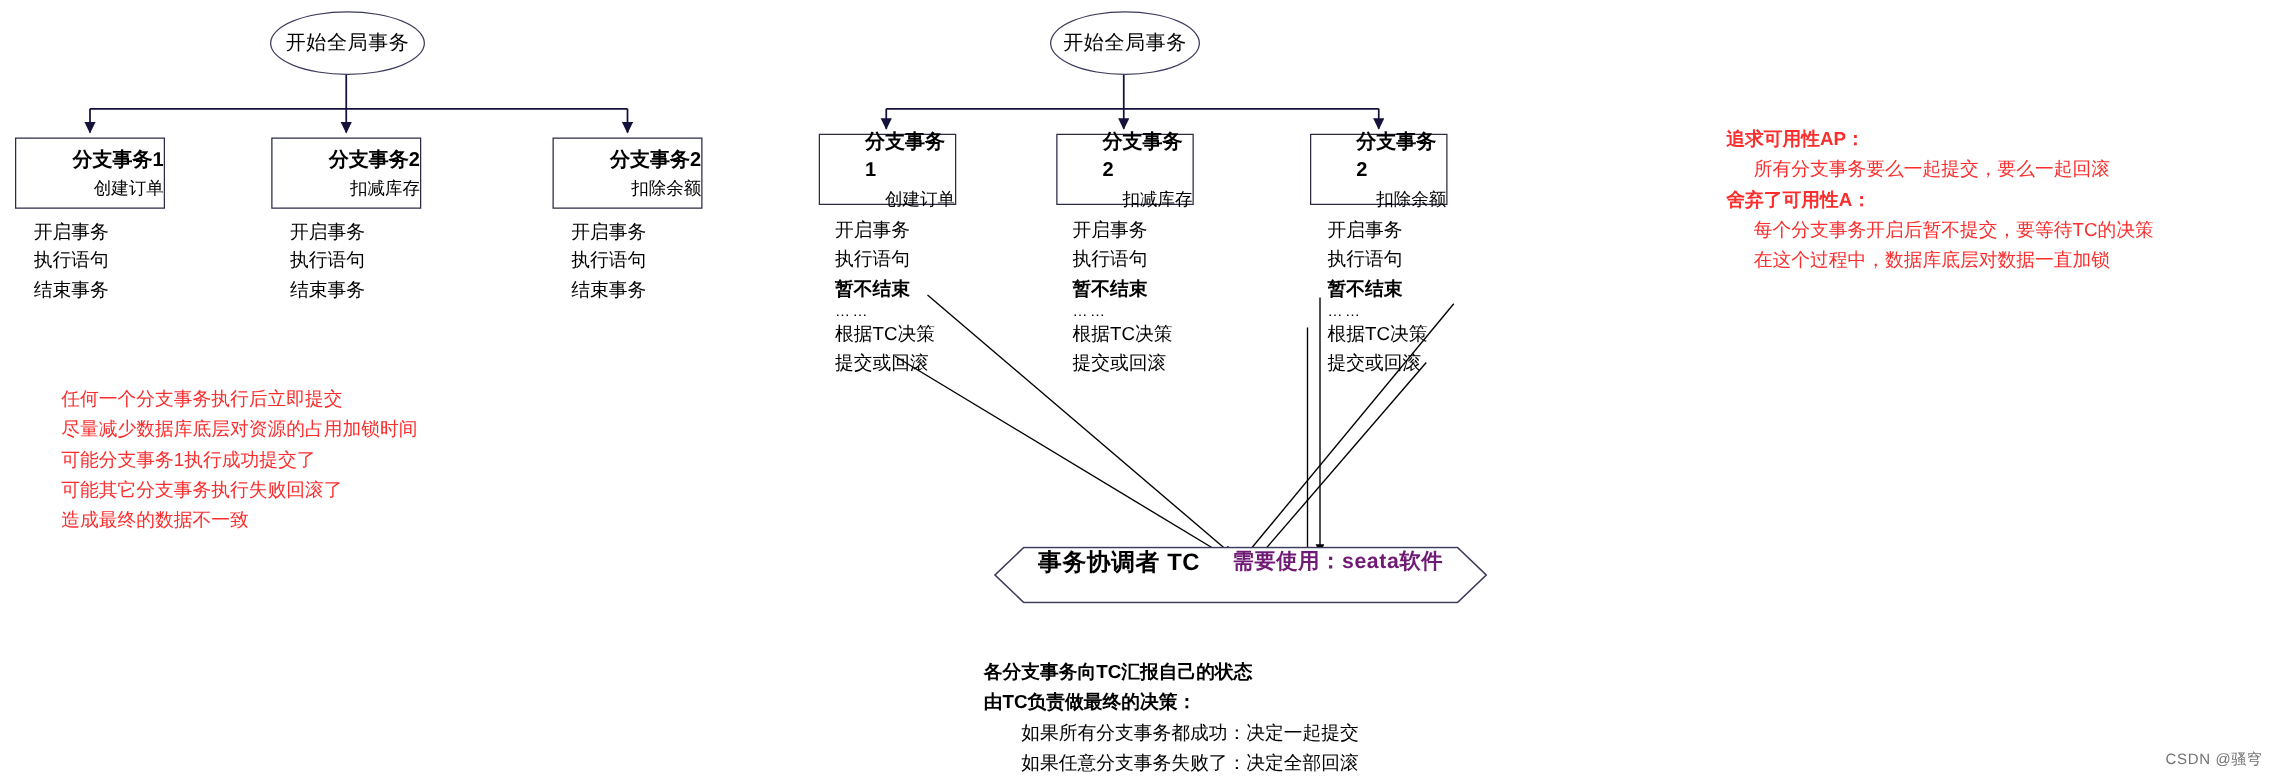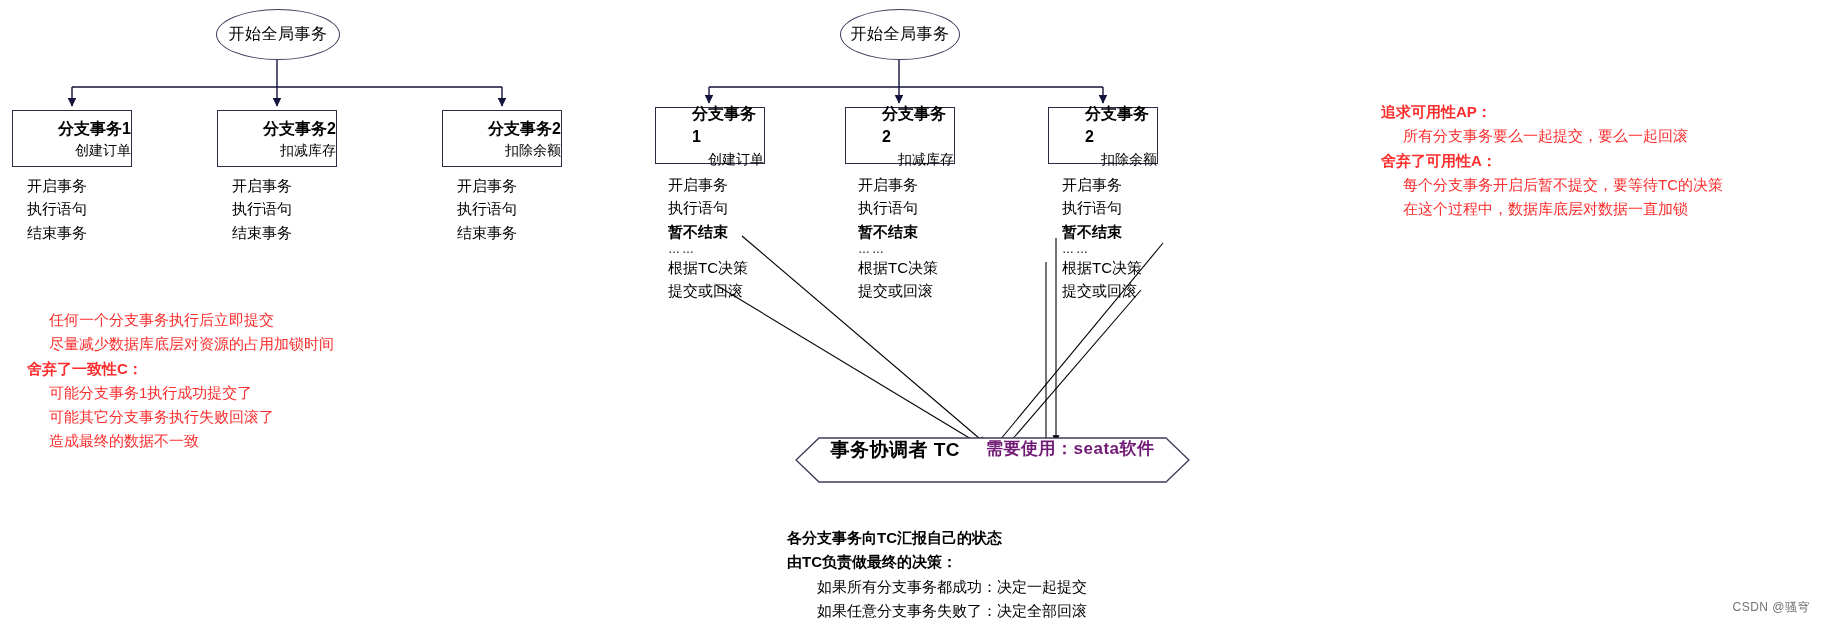--- a/index.html
+++ b/index.html
@@ -138,21 +138,20 @@
   </div>
   <div class="node steps" style="left:457px;top:174px;">
     <div>开启事务</div>
     <div>执行语句</div>
     <div>结束事务</div>
   </div>
 
   <div class="node note" style="left:27px;top:308px;">
     <span class="ln">任何一个分支事务执行后立即提交</span>
     <span class="ln">尽量减少数据库底层对资源的占用加锁时间</span>
-    <span class="hd">舍弃了一致性C：</span>
     <span class="ln">可能分支事务1执行成功提交了</span>
     <span class="ln">可能其它分支事务执行失败回滚了</span>
     <span class="ln">造成最终的数据不一致</span>
   </div>
 
   <div class="node ellipse" style="left:840px;top:9px;width:118px;height:49px;">
     <span>开始全局事务</span>
   </div>
 
   <div class="node rectbox" style="left:655px;top:107px;width:110px;height:57px;">

